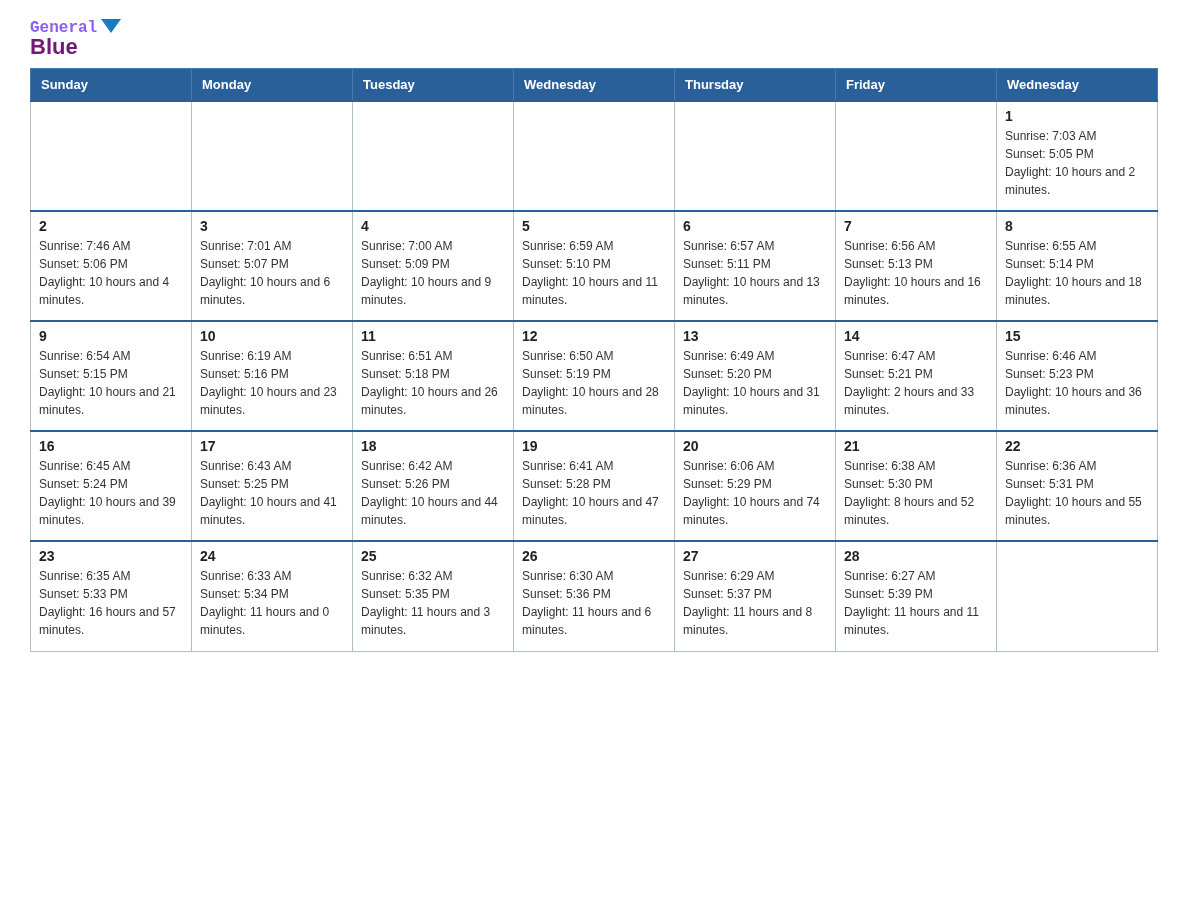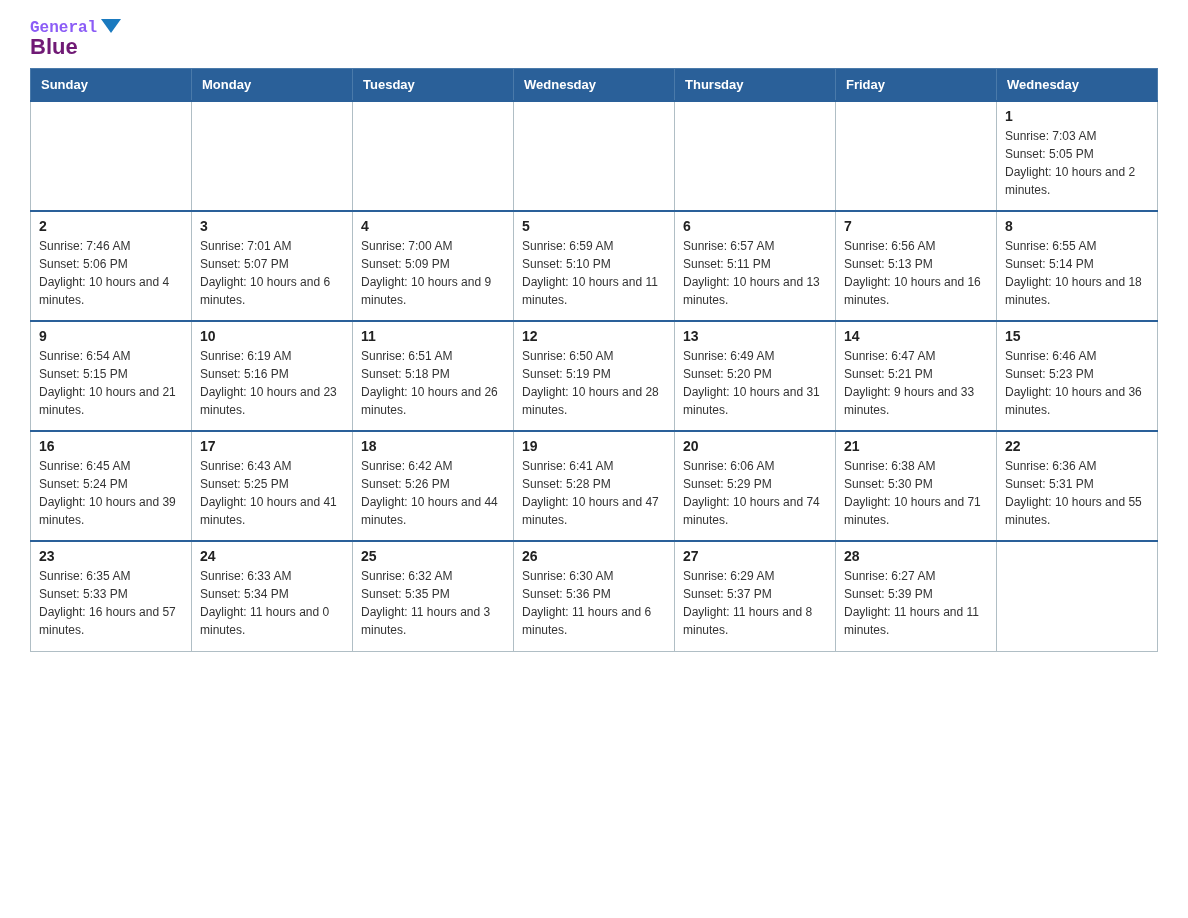--- a/index.html
+++ b/index.html
@@ -216,21 +216,21 @@
         <td>
           <span class="day-num">13</span>
           <div class="day-info">Sunrise: 6:49 AM</div>
           <div class="day-info">Sunset: 5:20 PM</div>
           <div class="day-info">Daylight: 10 hours and 31 minutes.</div>
         </td>
         <td>
           <span class="day-num">14</span>
           <div class="day-info">Sunrise: 6:47 AM</div>
           <div class="day-info">Sunset: 5:21 PM</div>
-          <div class="day-info">Daylight: 9 hours and 33 minutes.</div>
+          <div class="day-info">Daylight: 2 hours and 33 minutes.</div>
         </td>
         <td>
           <span class="day-num">15</span>
           <div class="day-info">Sunrise: 6:46 AM</div>
           <div class="day-info">Sunset: 5:23 PM</div>
           <div class="day-info">Daylight: 10 hours and 36 minutes.</div>
         </td>
       </tr>
       <tr class="week-row">
         <td>
@@ -260,21 +260,21 @@
         <td>
           <span class="day-num">20</span>
           <div class="day-info">Sunrise: 6:06 AM</div>
           <div class="day-info">Sunset: 5:29 PM</div>
           <div class="day-info">Daylight: 10 hours and 74 minutes.</div>
         </td>
         <td>
           <span class="day-num">21</span>
           <div class="day-info">Sunrise: 6:38 AM</div>
           <div class="day-info">Sunset: 5:30 PM</div>
-          <div class="day-info">Daylight: 10 hours and 71 minutes.</div>
+          <div class="day-info">Daylight: 8 hours and 52 minutes.</div>
         </td>
         <td>
           <span class="day-num">22</span>
           <div class="day-info">Sunrise: 6:36 AM</div>
           <div class="day-info">Sunset: 5:31 PM</div>
           <div class="day-info">Daylight: 10 hours and 55 minutes.</div>
         </td>
       </tr>
       <tr class="week-row">
         <td>

